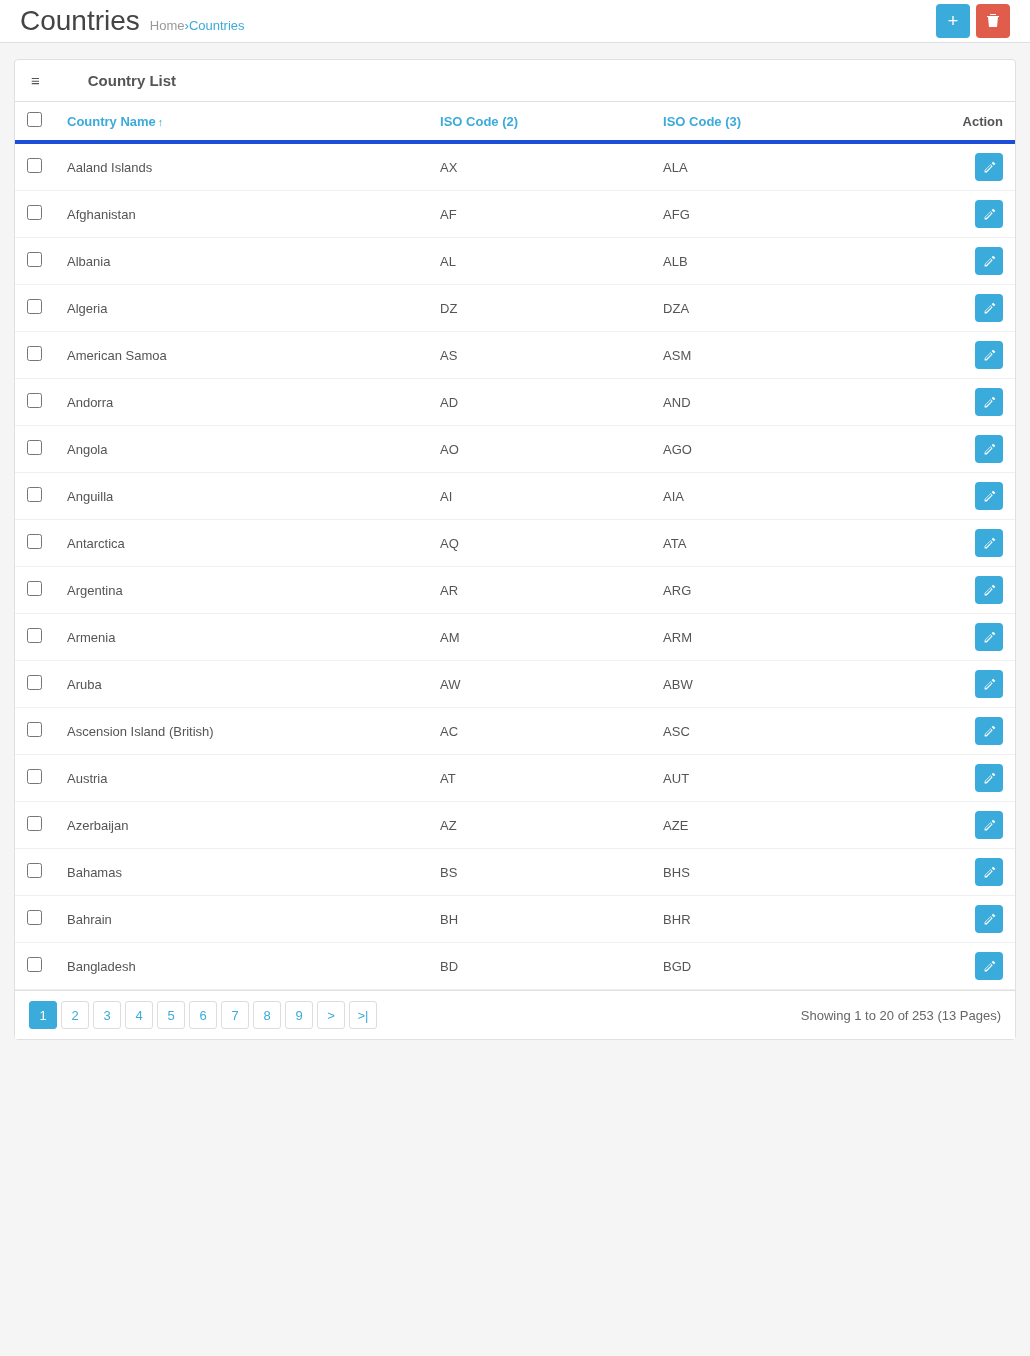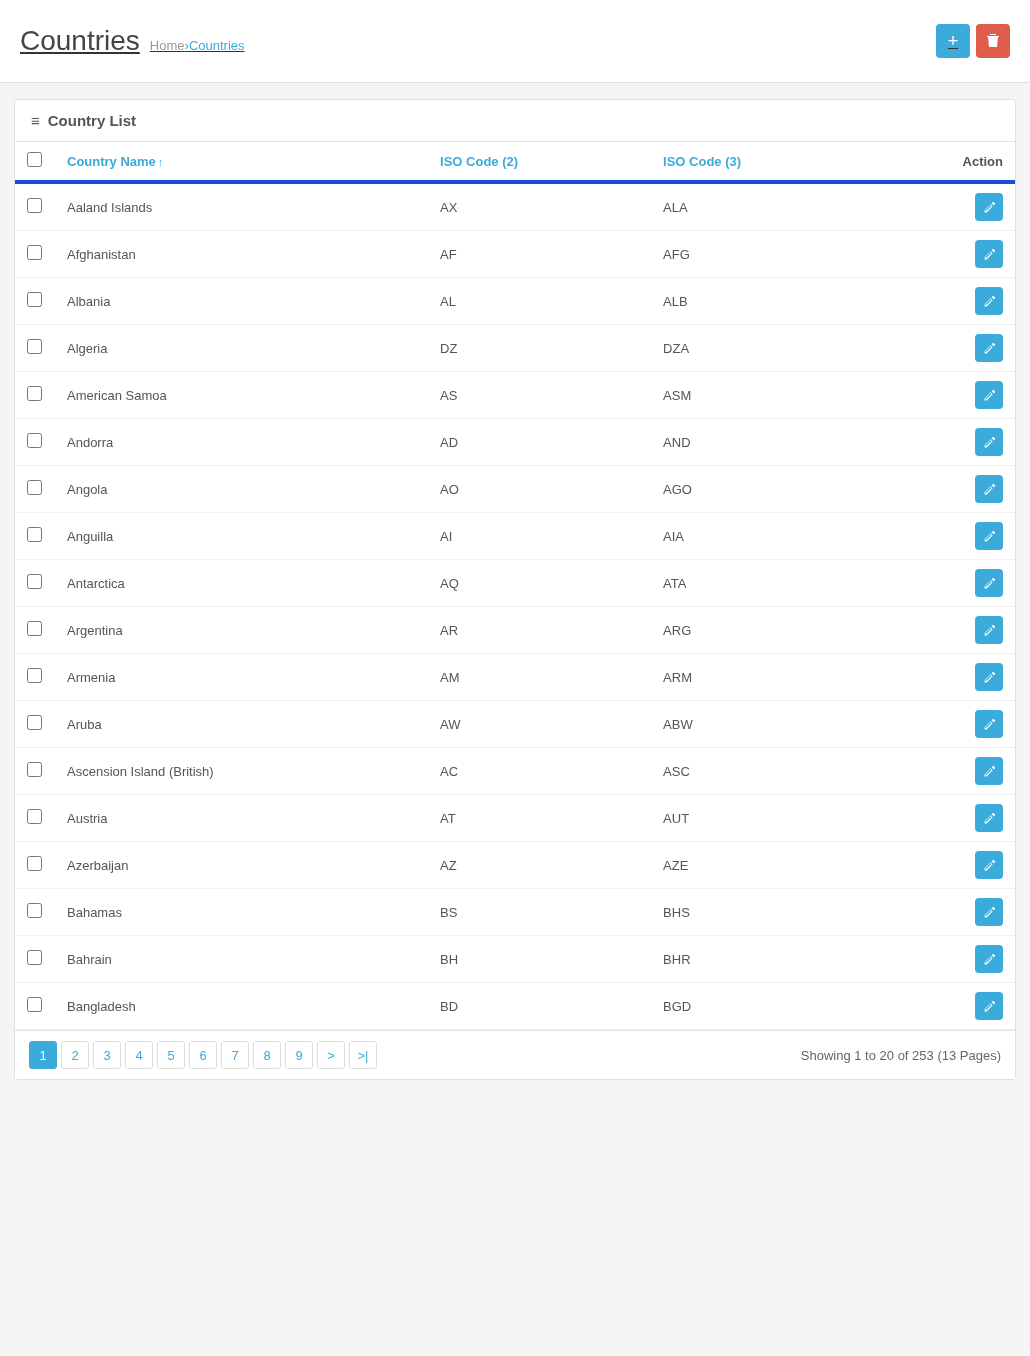--- a/index.html
+++ b/index.html
@@ -4,26 +4,25 @@
   <style>
     * { box-sizing: border-box; margin: 0; padding: 0; }
     body {
       font-family: Arial, sans-serif;
       font-size: 14px;
       background: #f5f5f5;
       color: #333;
     }
     .header {
       background: #fff;
-      padding: 24px 20px;
+      padding: 4px 20px;
       display: flex;
       align-items: center;
       justify-content: space-between;
       border-bottom: 1px solid #e0e0e0;
-      text-decoration: underline;
     }
     .header-left {
       display: flex;
       align-items: baseline;
       gap: 10px;
     }
     .page-title {
       font-size: 28px;
       font-weight: 300;
       color: #444;
@@ -82,20 +81,21 @@
       padding: 12px 16px;
       border-bottom: 1px solid #e0e0e0;
       display: flex;
       align-items: center;
       gap: 8px;
     }
     .card-header-title {
       font-size: 15px;
       color: #555;
       font-weight: 600;
+      margin-left: 40px;
     }
     .list-icon {
       color: #555;
       font-size: 15px;
     }
     table {
       width: 100%;
       border-collapse: collapse;
     }
     thead tr {

